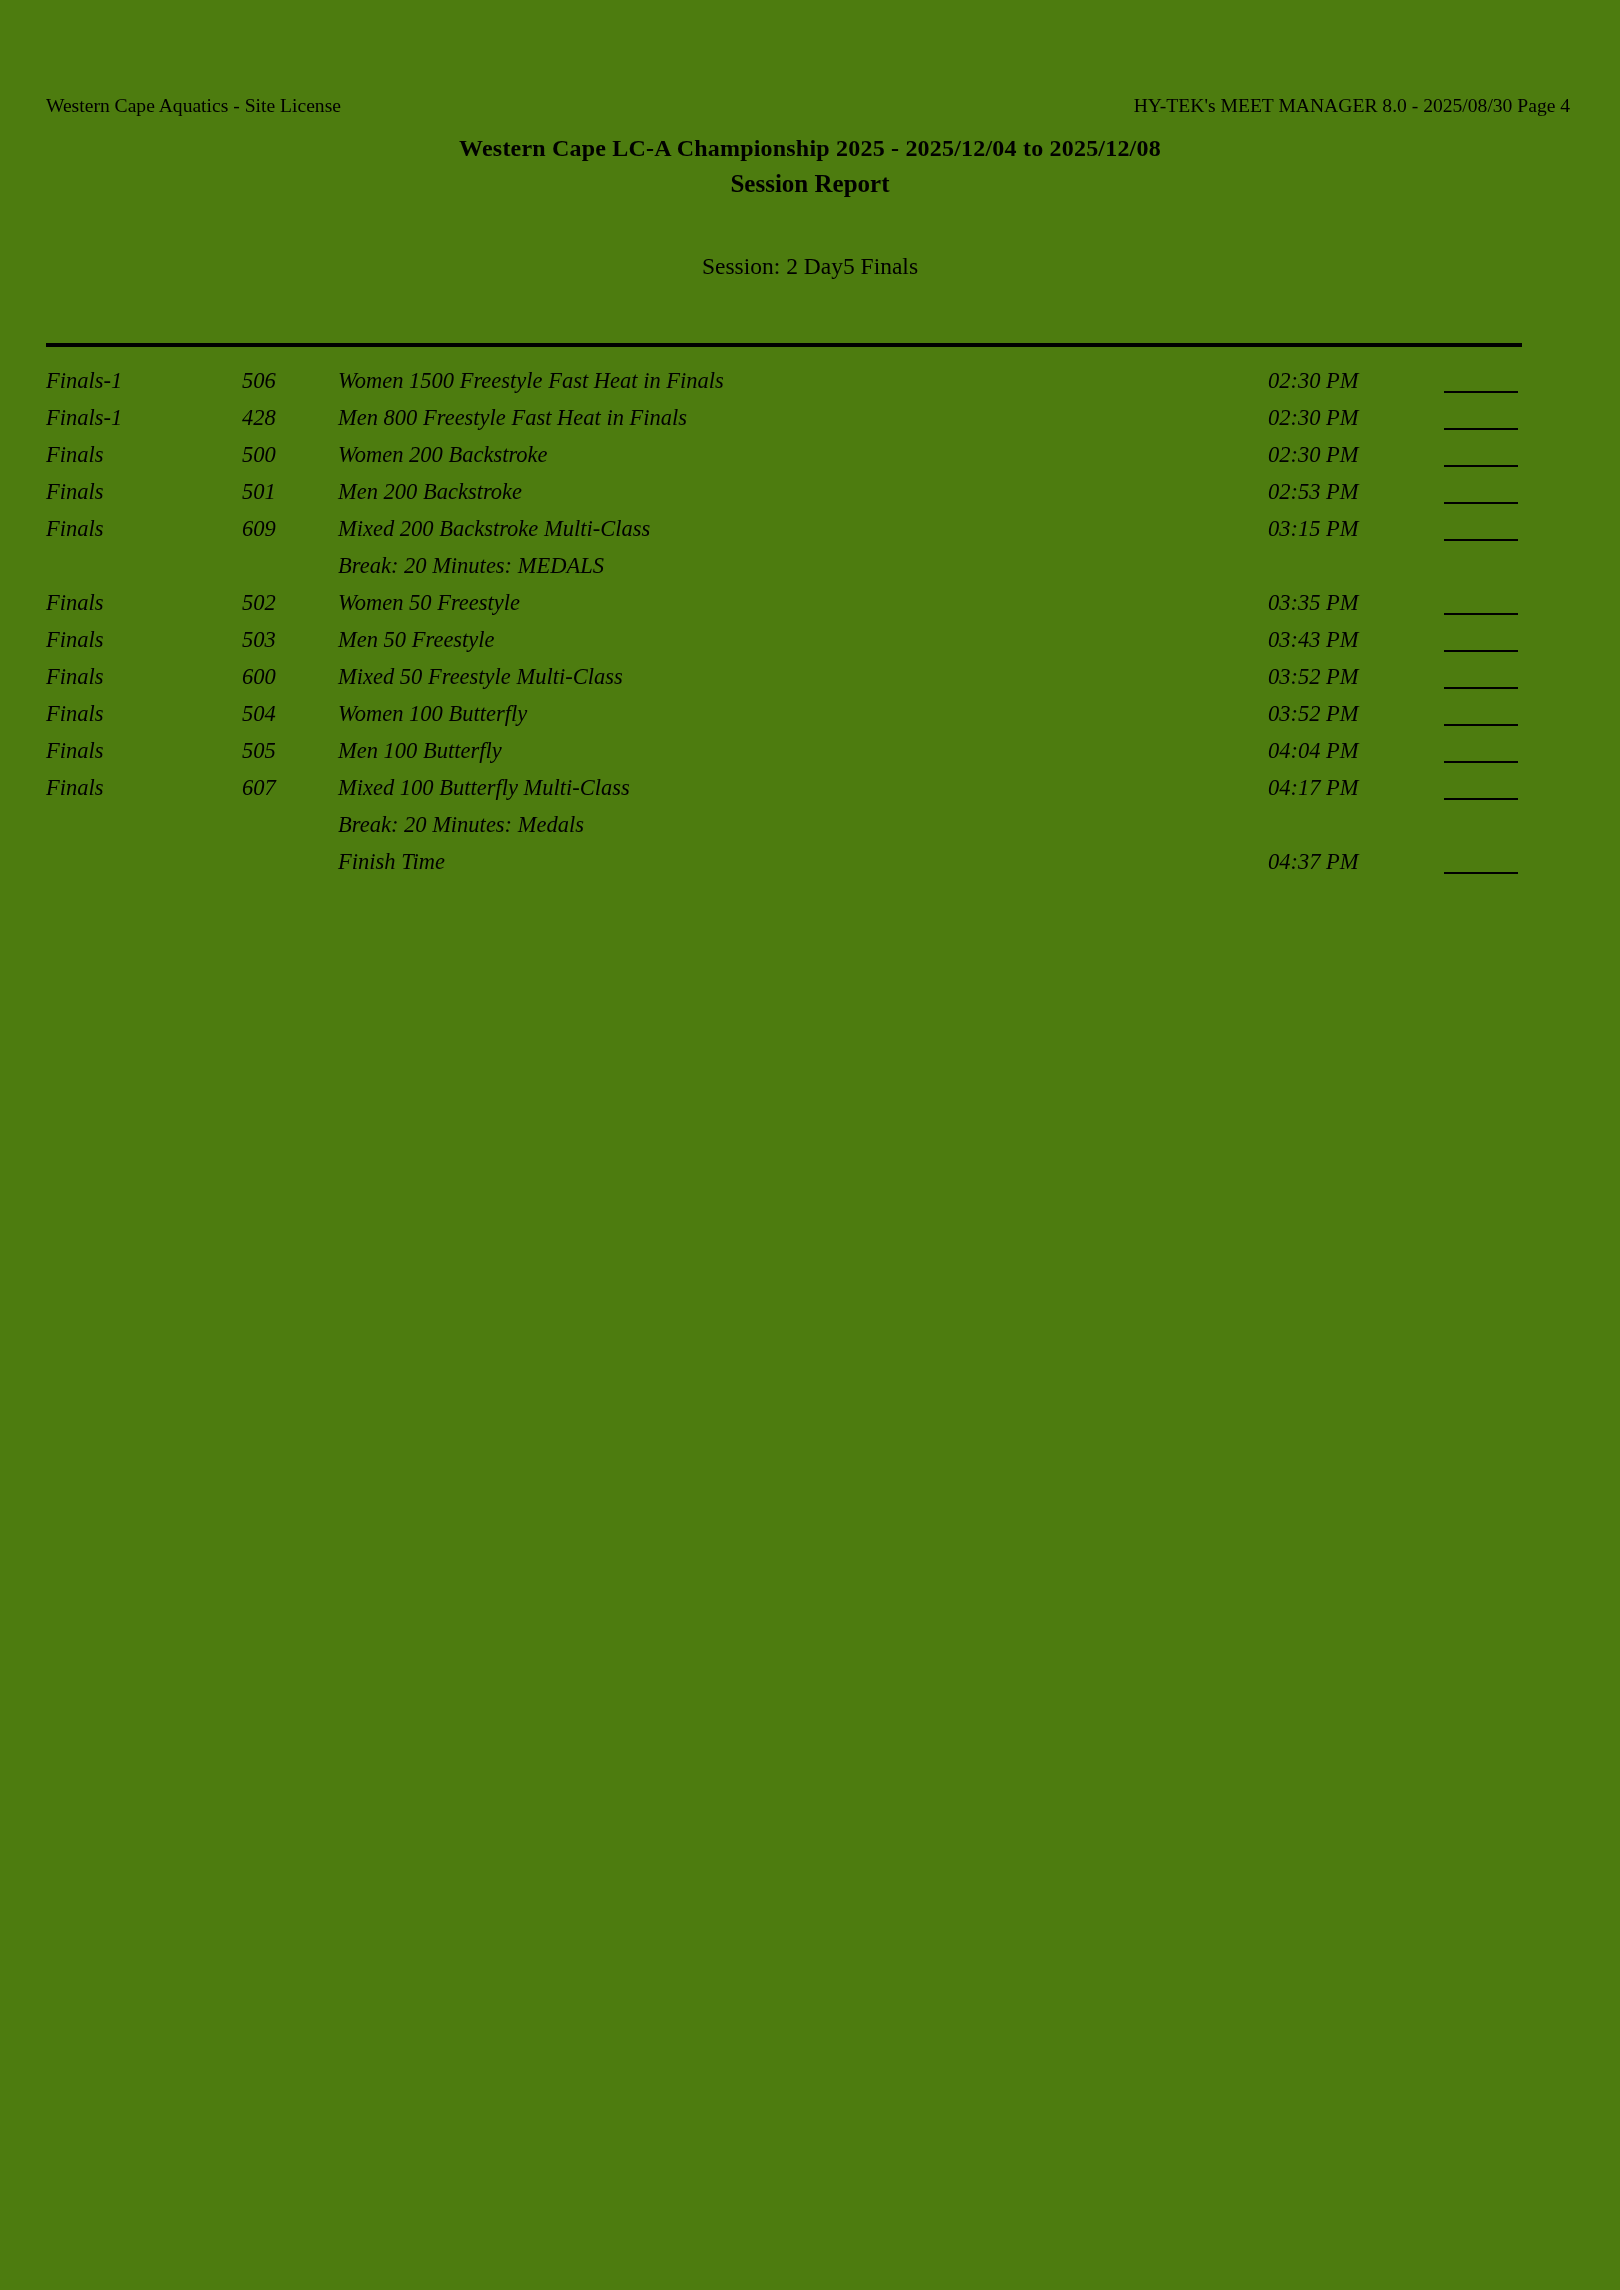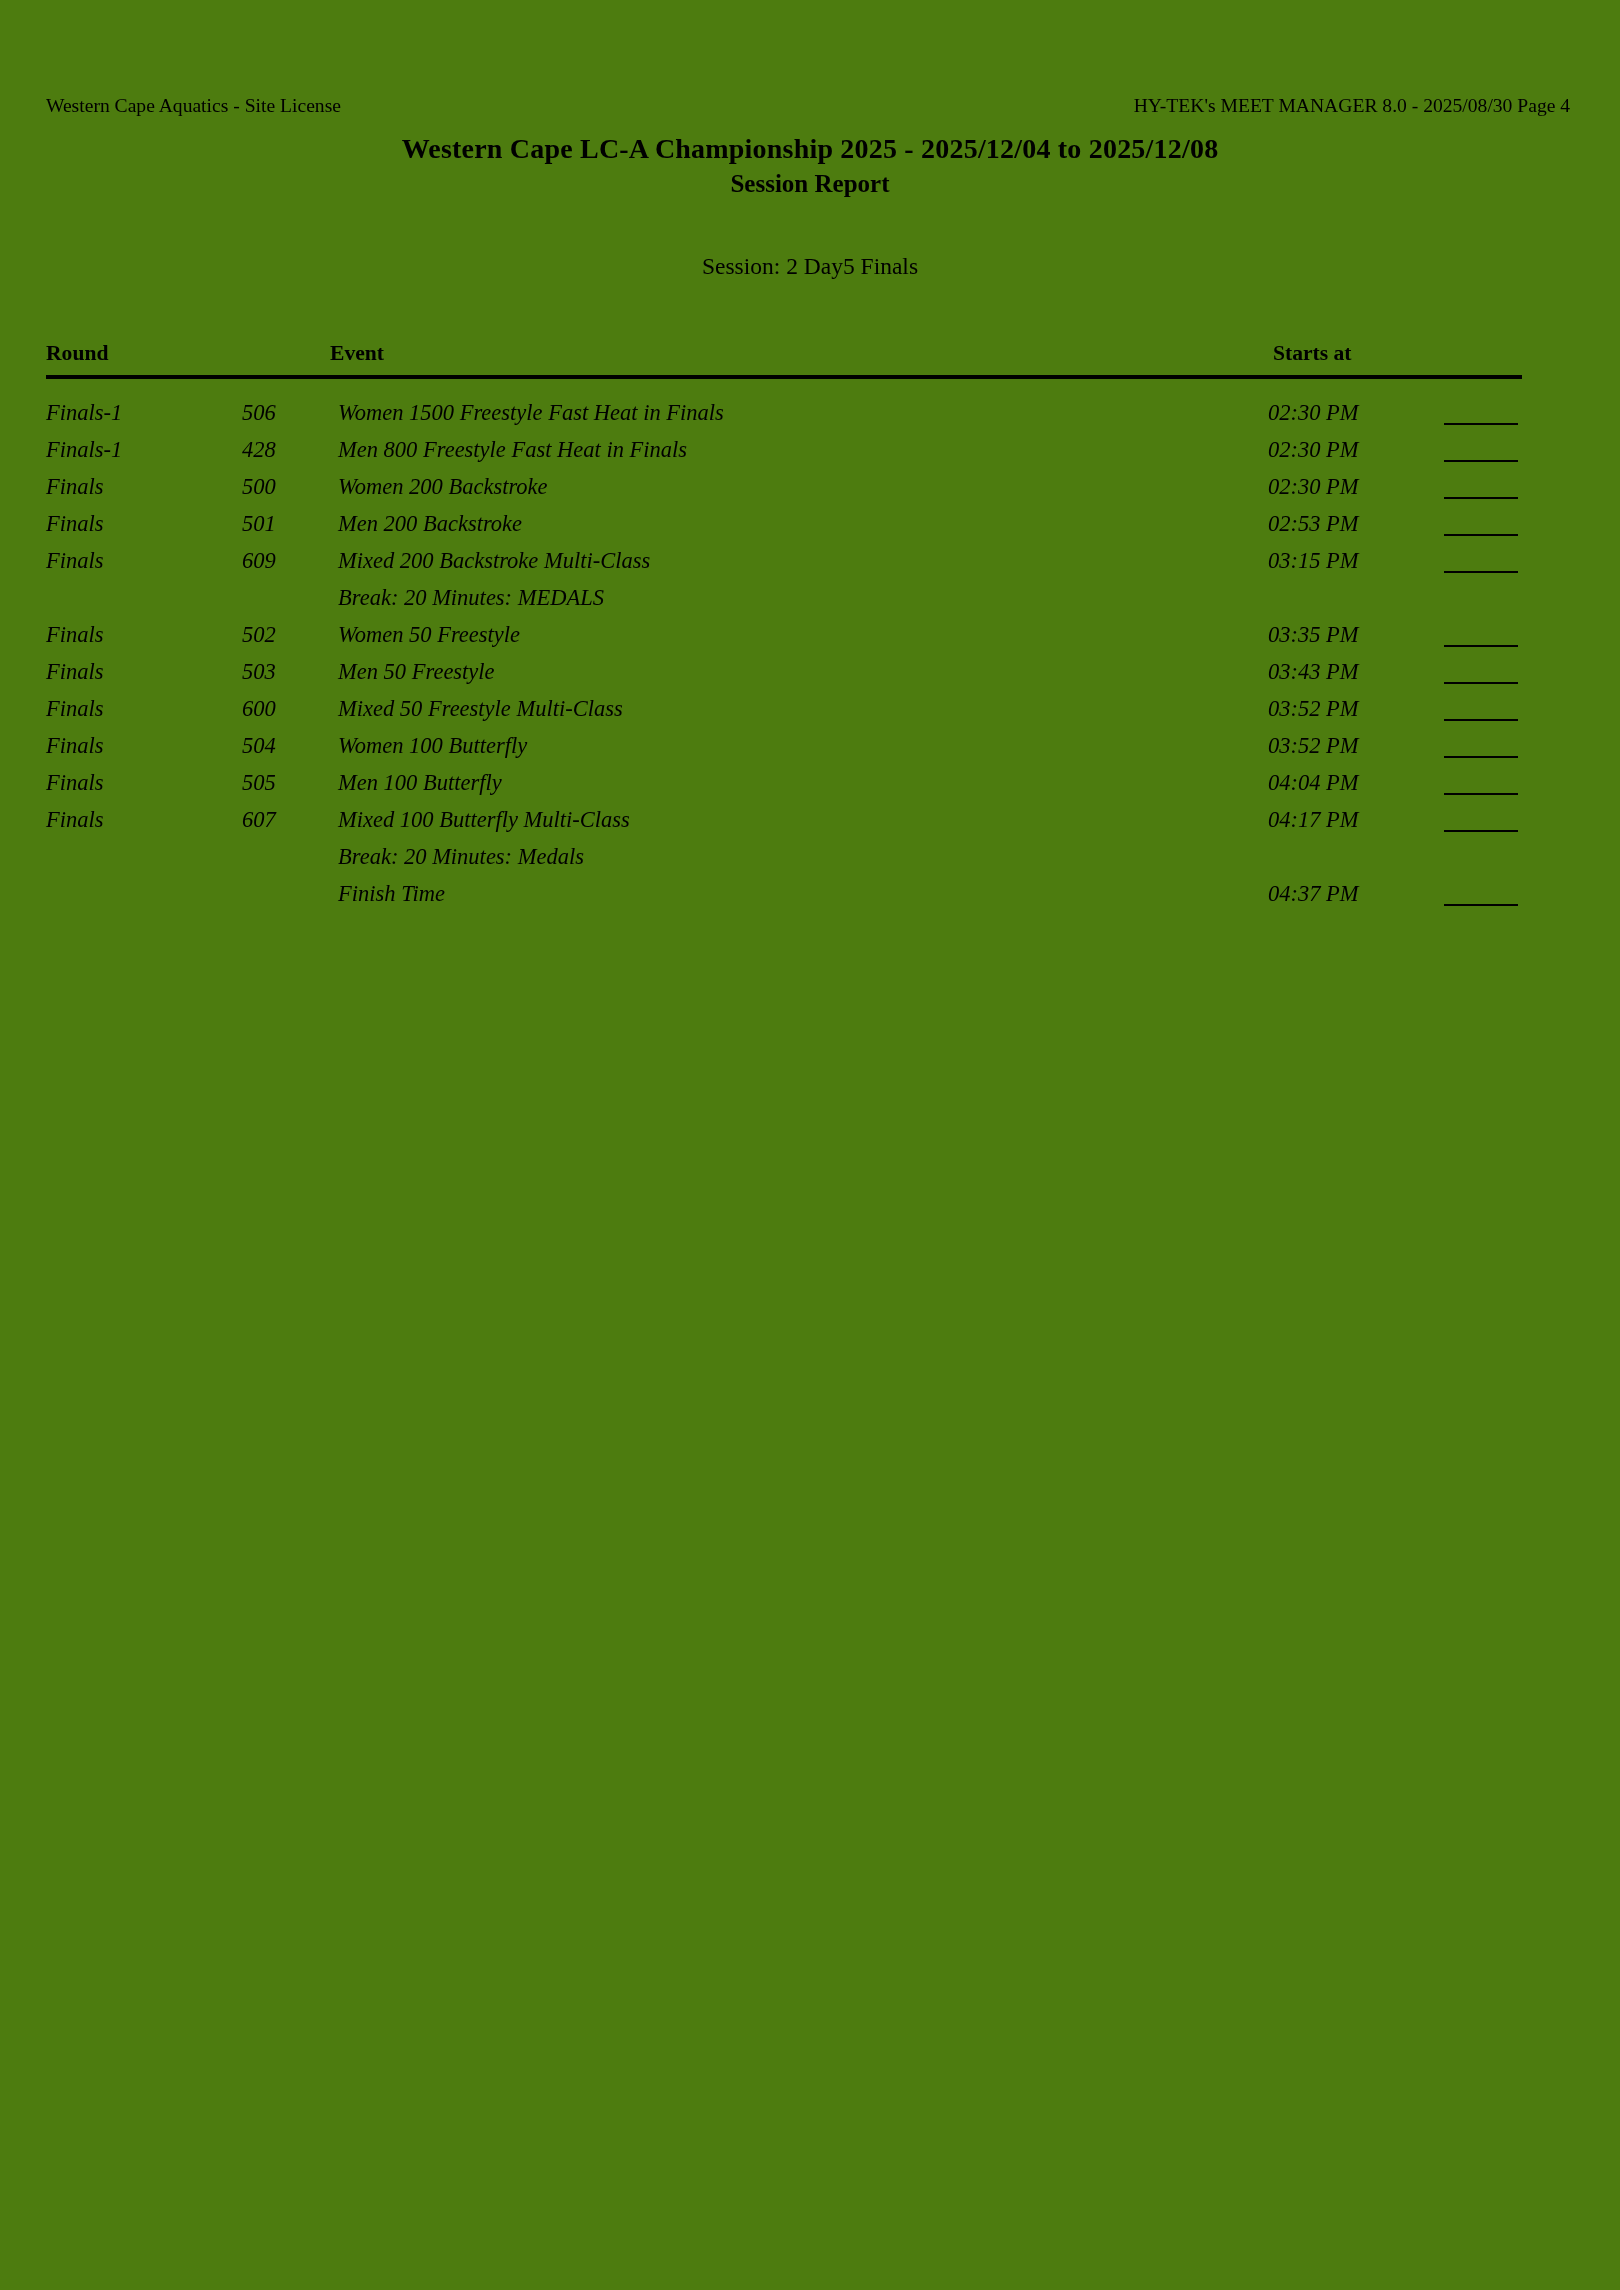--- a/index.html
+++ b/index.html
@@ -51,21 +51,21 @@
 
   
   .title-block {
     position: absolute;
     top: 132px;
     left: 0;
     width: 1620px;
     text-align: center;
   }
   .meet-title {
-    font-size: 28px;
+    font-size: 24px;
     line-height: 33px;
     font-weight: bold;
     letter-spacing: 0.2px;
     text-align: center;
   }
   .report-title {
     font-size: 25px;
     line-height: 33px;
     font-weight: bold;
     margin-top: 2px;
@@ -182,25 +182,20 @@
     <div class="title-block">
       <div class="meet-title">Western Cape LC-A Championship 2025 - 2025/12/04 to 2025/12/08</div>
       <div class="report-title">Session Report</div>
     </div>
 
     <div class="session-block">
       <div class="session-line">Session: 2   Day5 Finals</div>
     </div>
 
     <div class="table-wrap">
-      <div class="col-head">
-        <span class="h-round">Round</span>
-        <span class="h-event">Event</span>
-        <span class="h-starts">Starts at</span>
-      </div>
       <div class="rule"></div>
       <div class="rows" id="rows">
           <div class="row">
             <span class="c-round">Finals-1</span>
             <span class="c-num">506</span>
             <span class="c-event">Women 1500 Freestyle Fast Heat in Finals</span>
             <span class="c-time">02:30 PM</span>
             <span class="c-blank"><span></span></span>
           </div>
           <div class="row">

